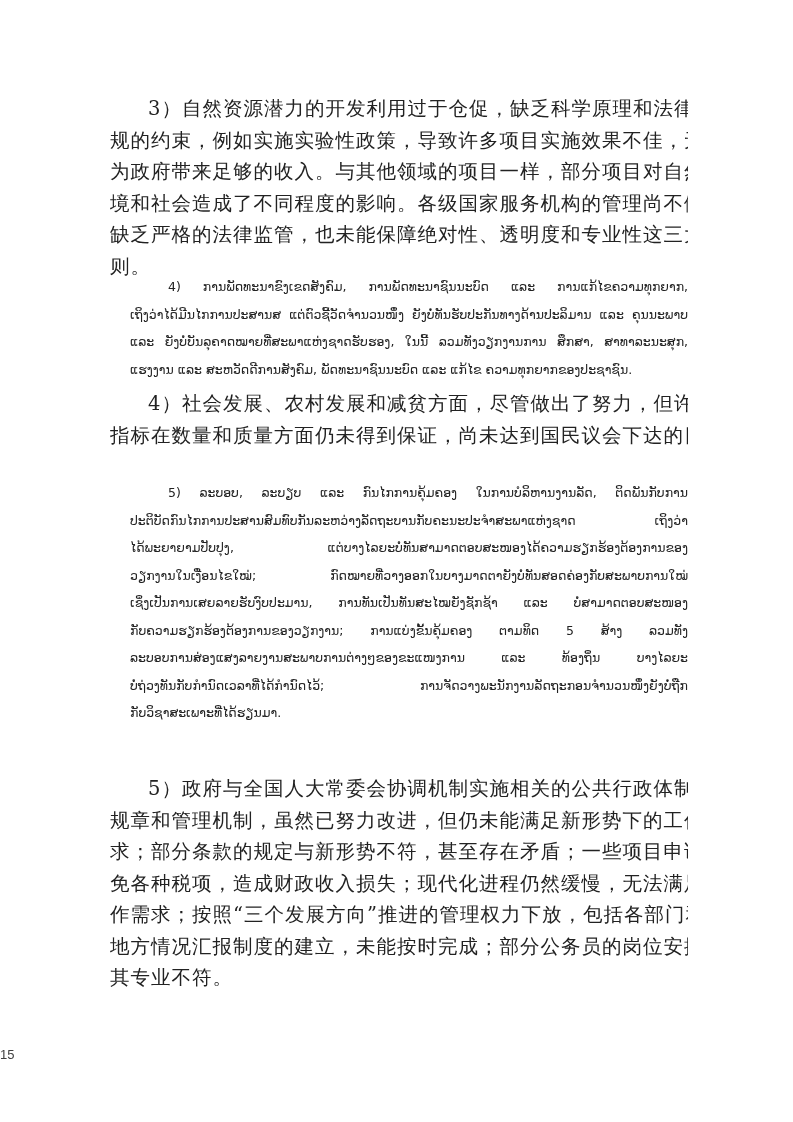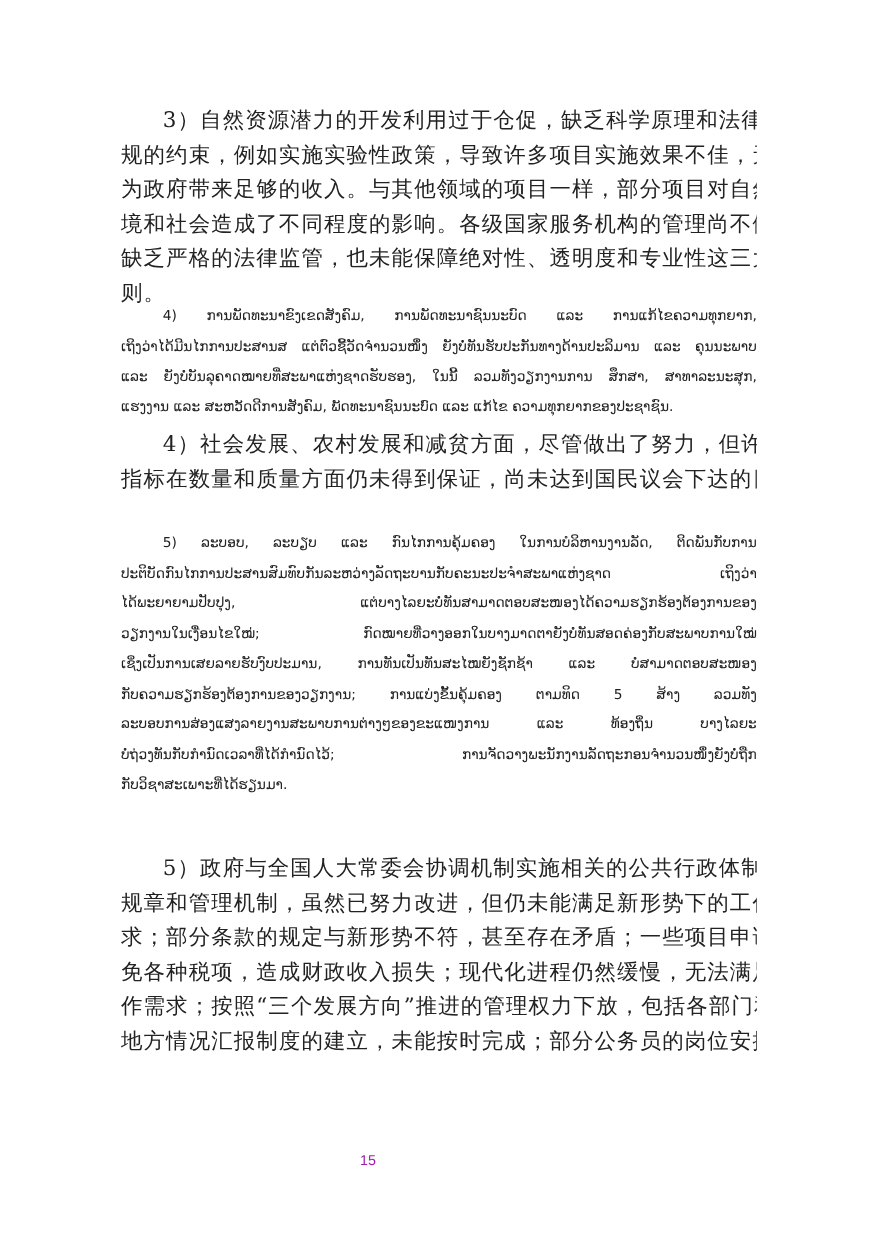--- a/index.html
+++ b/index.html
@@ -4,24 +4,24 @@
 <style>
   html, body { margin:0; padding:0; background:#ffffff; }
   body { width:793px; height:1122px; position:relative; overflow:hidden; color:#222; }
   .page { position:absolute; left:0; top:0; width:793px; height:1122px; background:#fff; }
   .para { position:absolute; left:110px; width:578px; }
   .line { display:block; white-space:nowrap; text-align:justify; text-align-last:justify; overflow:hidden; }
   .line.last { text-align-last:left; }
   .zh { font-family:"DejaVu Serif", serif; font-size:19.5px; letter-spacing:1px; }
   .zh .line { height:31.5px; line-height:31.5px; }
   .lao { font-family:"DejaVu Sans", sans-serif; font-size:12.5px; }
-  .lao .line { height:27.5px; line-height:27.5px; }
+  .lao .line { height:27.5px; line-height:27.5px;margin-left:20px; }
   .indent { padding-left:38px; }
-  .page-number { position:absolute; left:0; width:669px; top:1047px; text-align:center;
-    font-family:"Liberation Sans", sans-serif; font-size:13px; color:#a21caf; }
+  .page-number { position:absolute; left:0; width:669px; top:1047px; text-align:left;
+    font-family:"Liberation Sans", sans-serif; font-size:13px; color:#404040; }
 </style>
 </head>
 <body>
 
 <div class="page">
 
   <div class="para zh" style="top:93px;">
     <span class="line indent">3）自然资源潜力的开发利用过于仓促，缺乏科学原理和法律法</span>
     <span class="line">规的约束，例如实施实验性政策，导致许多项目实施效果不佳，无法</span>
     <span class="line">为政府带来足够的收入。与其他领域的项目一样，部分项目对自然环</span>
@@ -54,16 +54,17 @@
     <span class="line last">ກັບວິຊາສະເພາະທີ່ໄດ້ຮຽນມາ.</span>
   </div>
 
   <div class="para zh" style="top:773px;">
     <span class="line indent">5）政府与全国人大常委会协调机制实施相关的公共行政体制、</span>
     <span class="line">规章和管理机制，虽然已努力改进，但仍未能满足新形势下的工作需</span>
     <span class="line">求；部分条款的规定与新形势不符，甚至存在矛盾；一些项目申请减</span>
     <span class="line">免各种税项，造成财政收入损失；现代化进程仍然缓慢，无法满足工</span>
     <span class="line">作需求；按照“三个发展方向”推进的管理权力下放，包括各部门和</span>
     <span class="line">地方情况汇报制度的建立，未能按时完成；部分公务员的岗位安排与</span>
+    <span class="line last">其专业不符。</span>
   </div>
 
   <div class="page-number">15</div>
 </div>
 
 </body></html>

